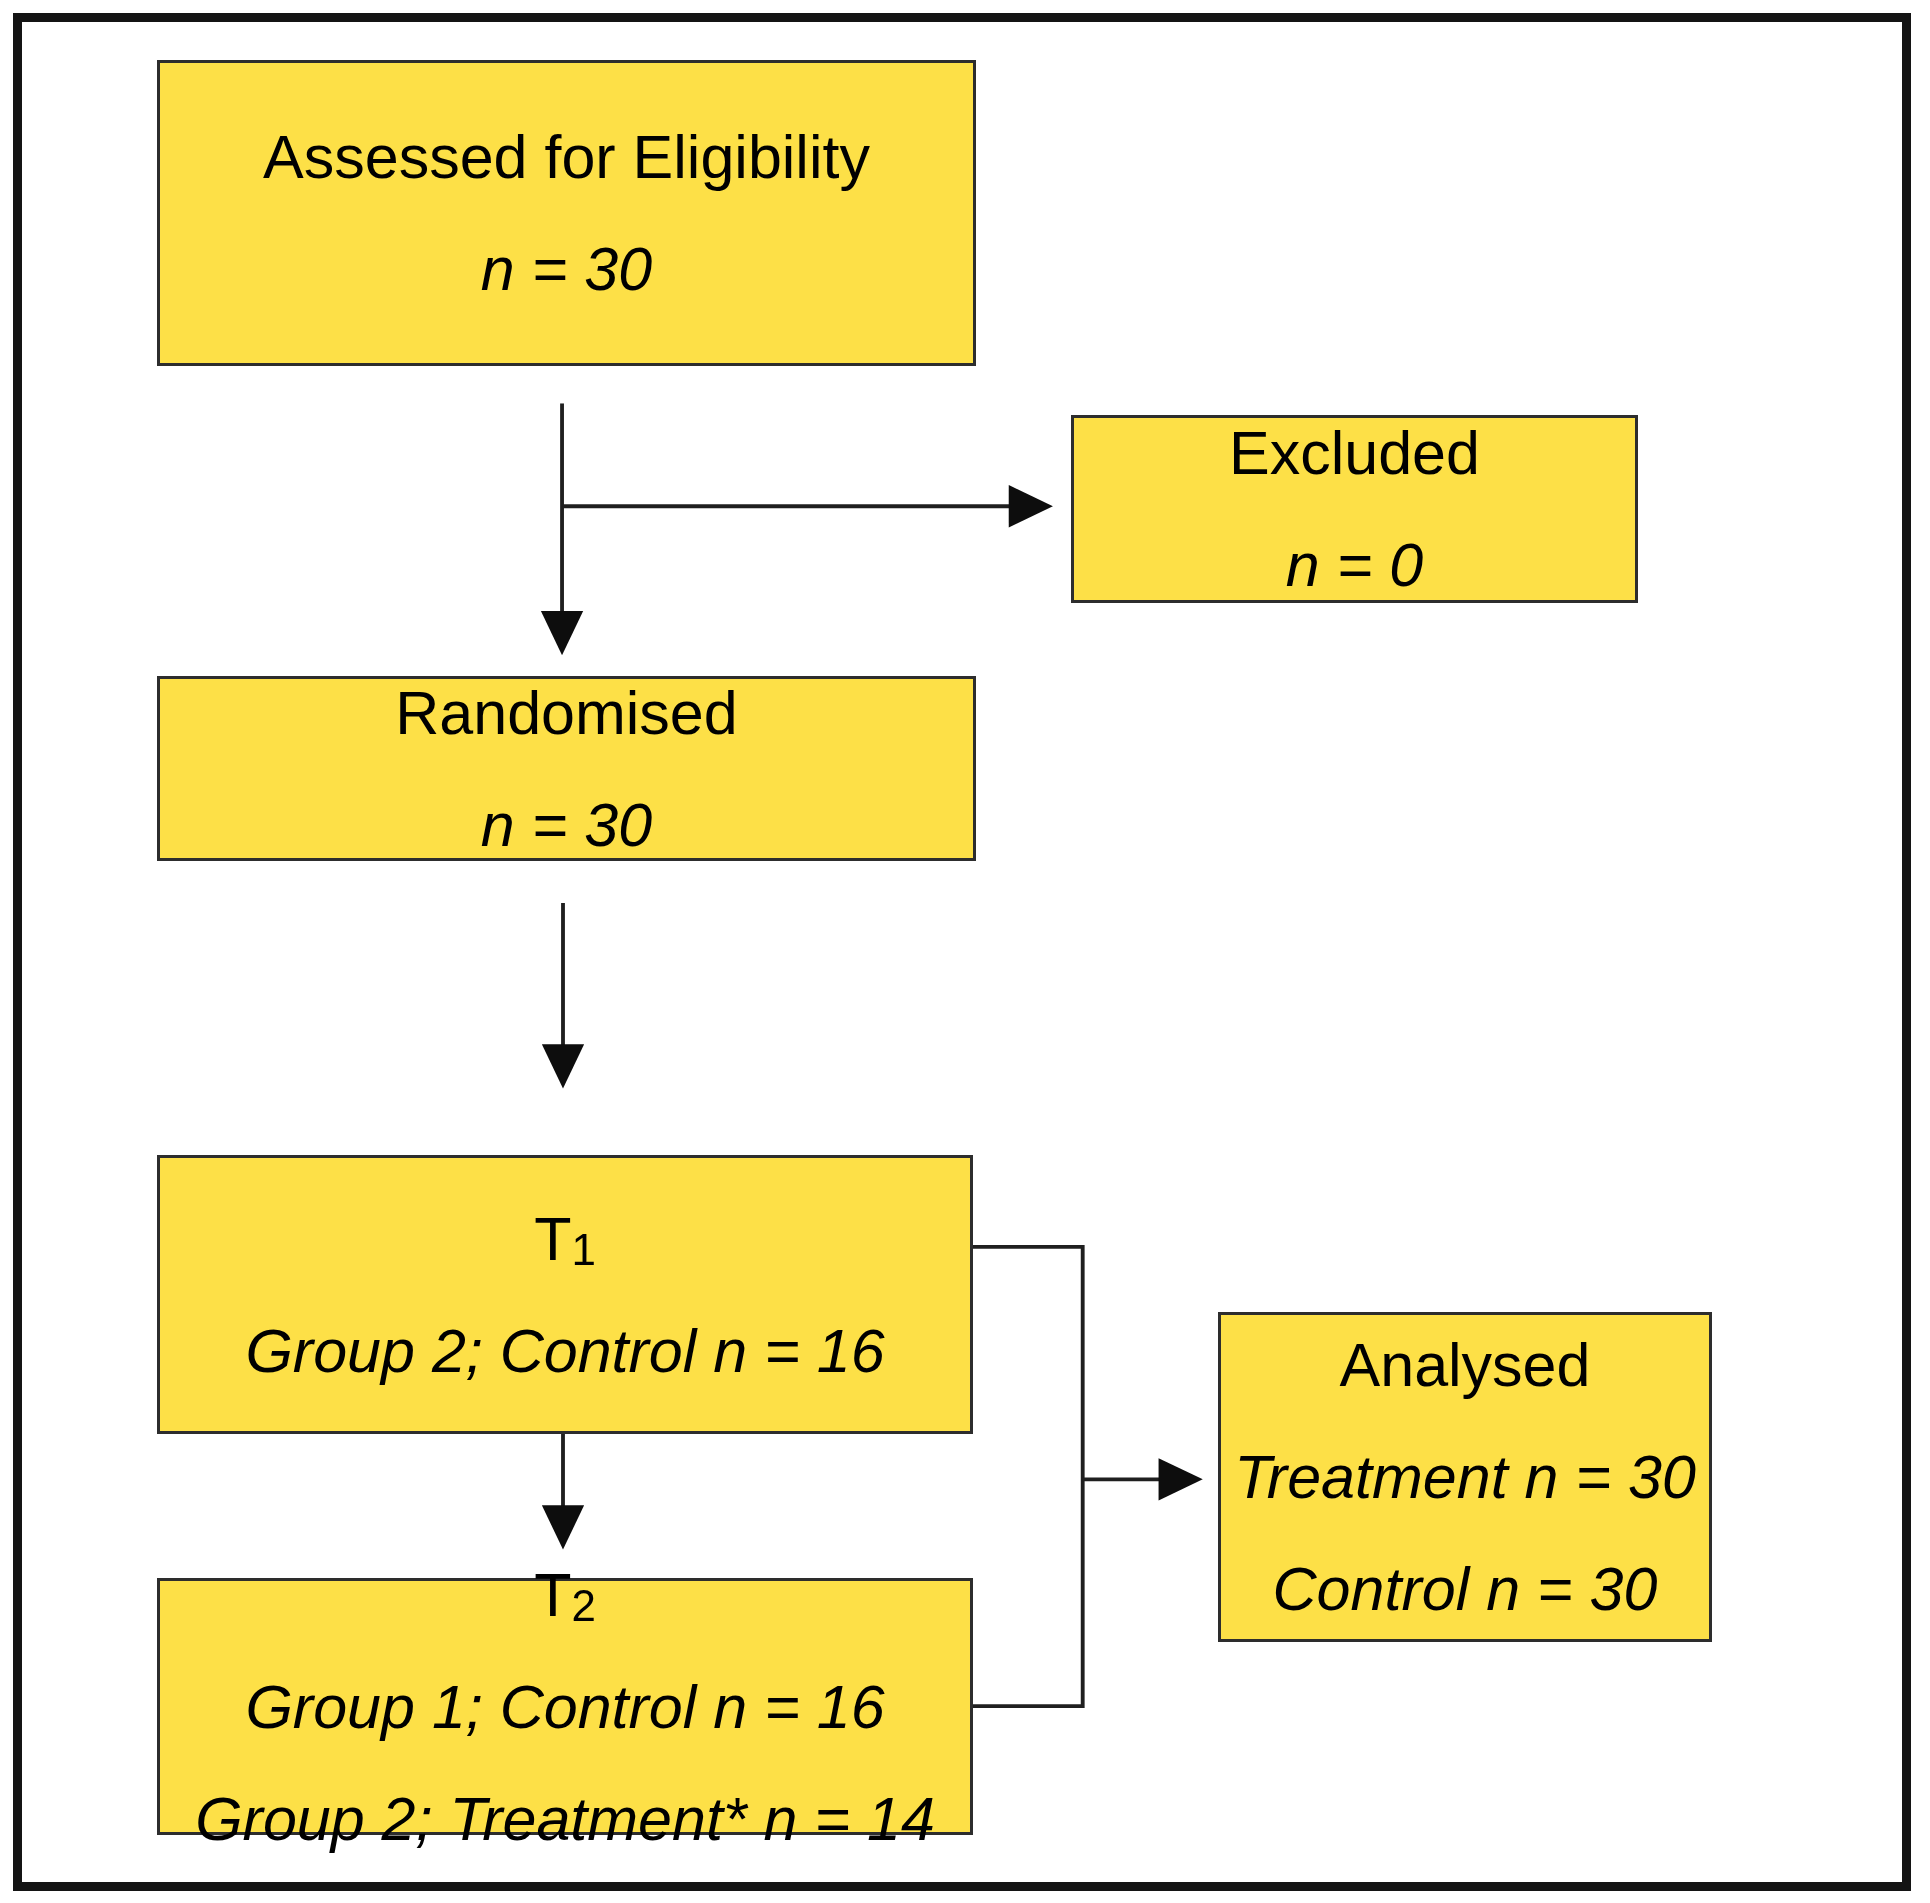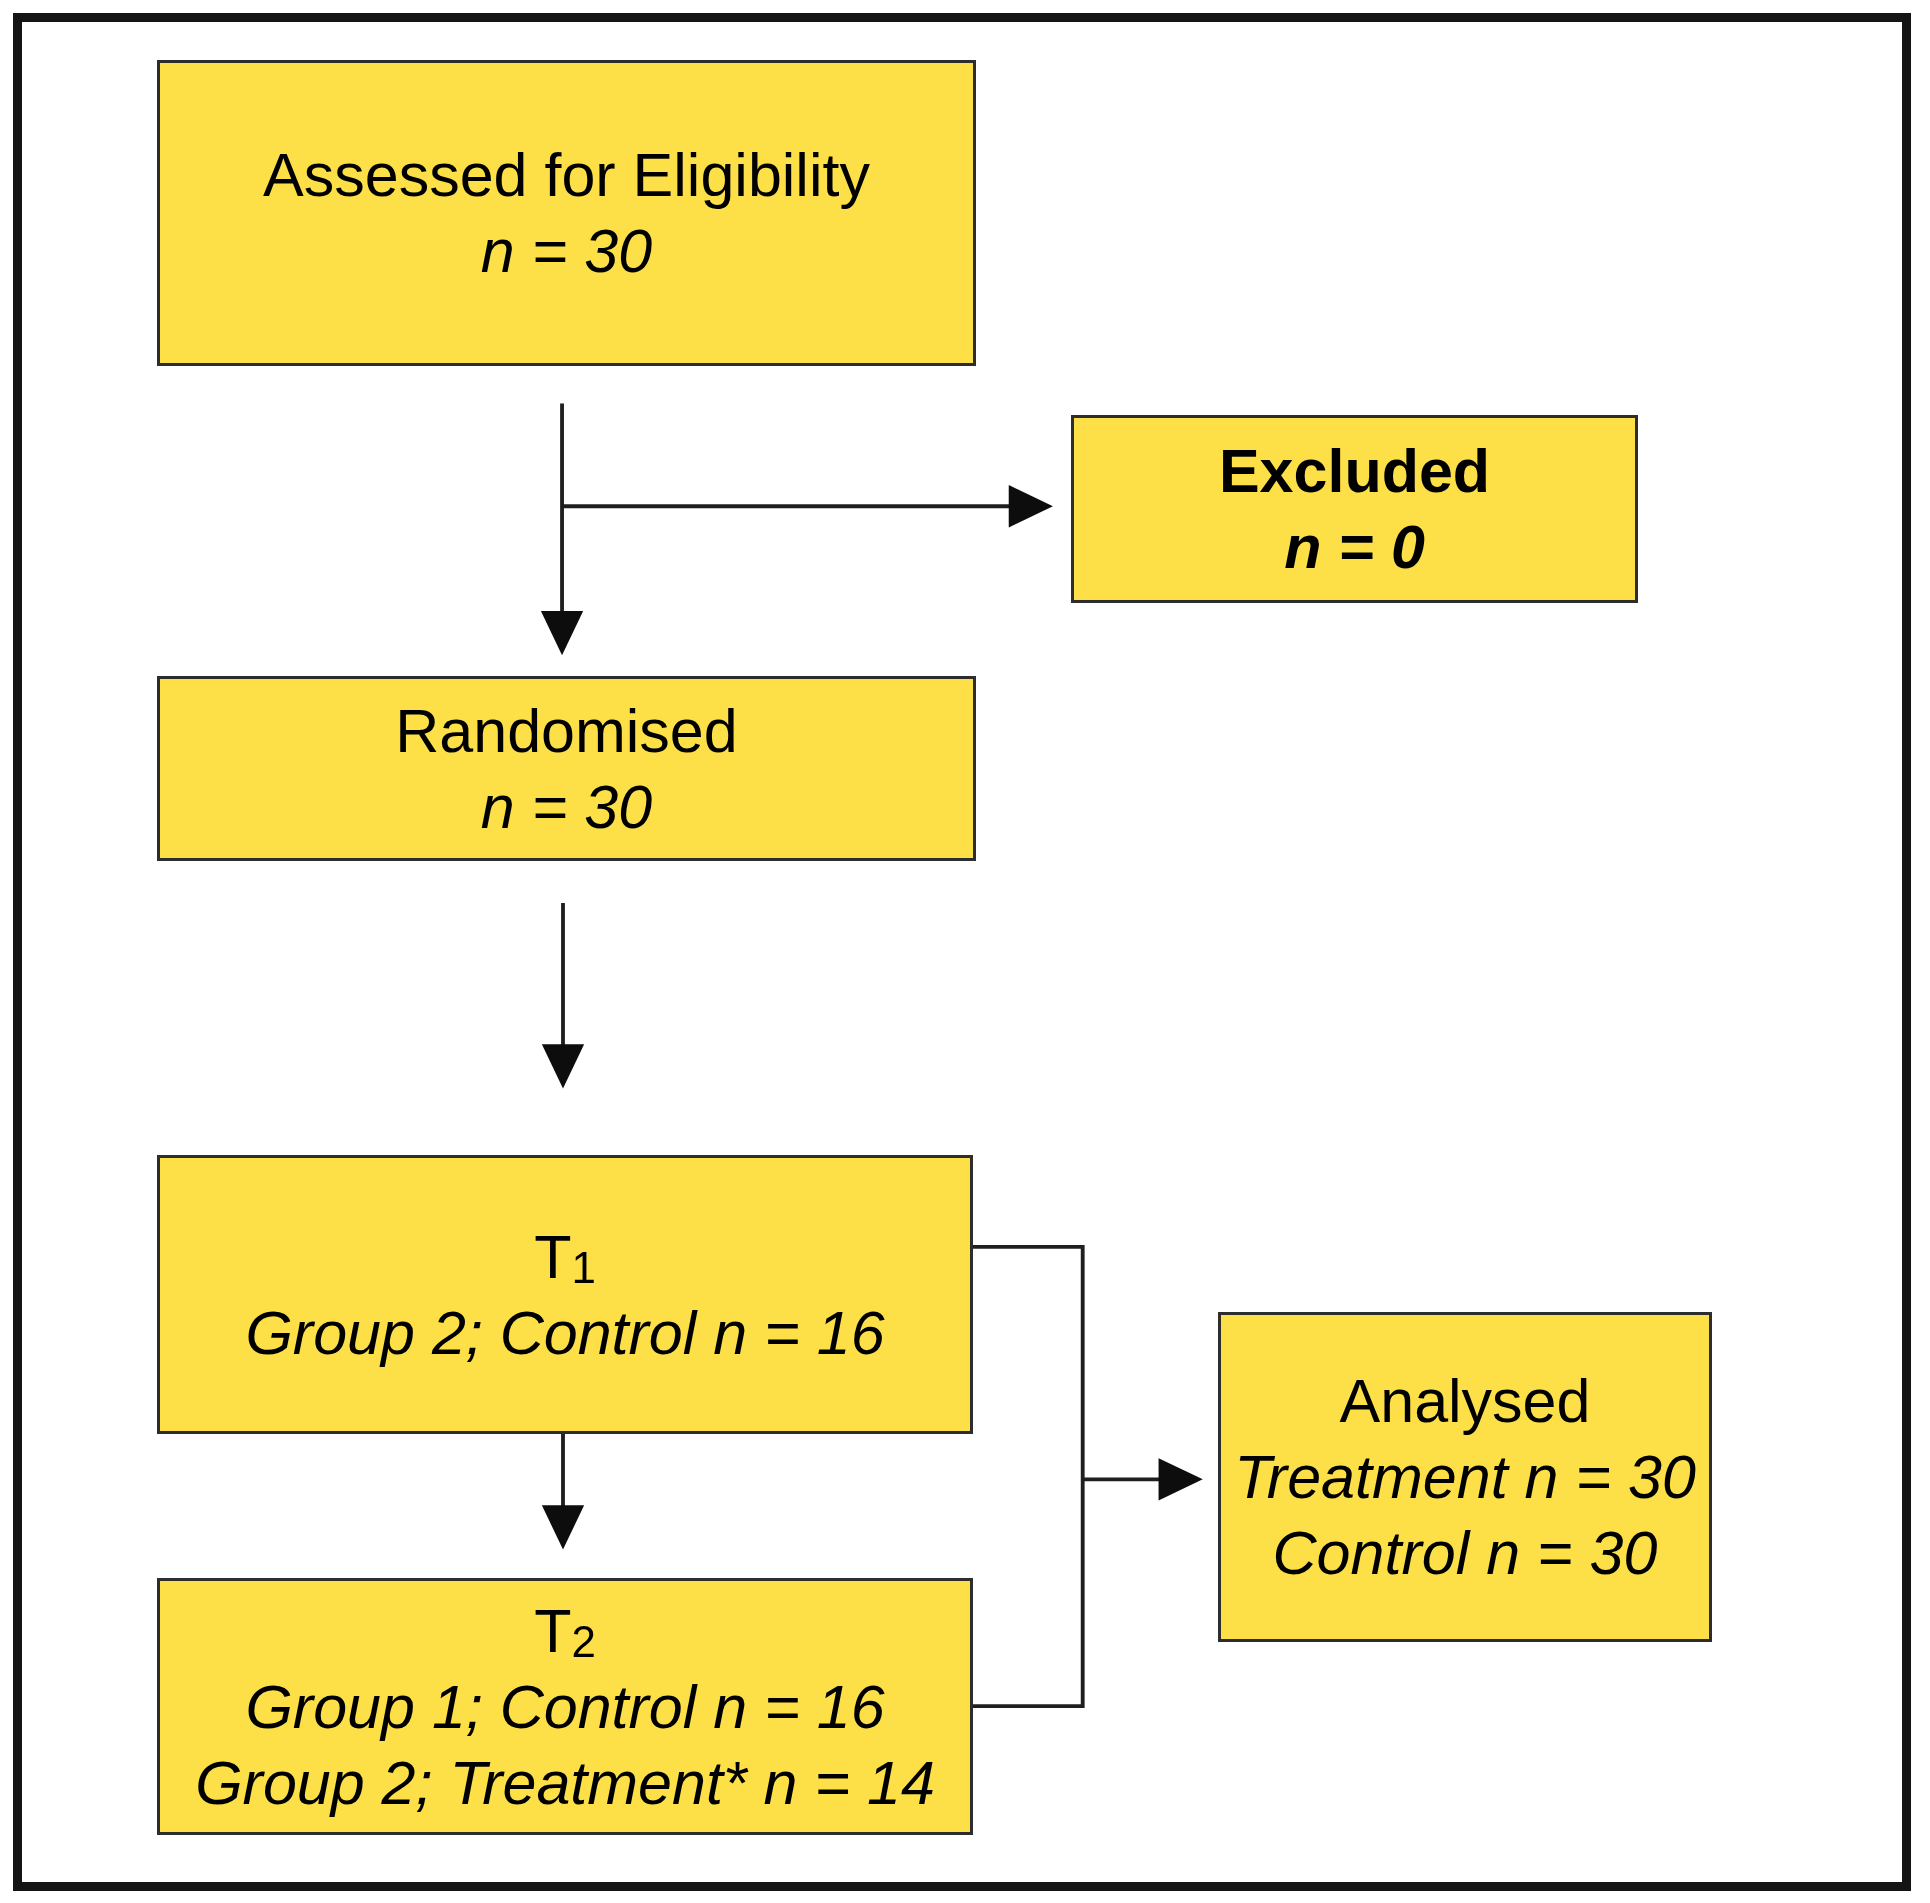--- a/index.html
+++ b/index.html
@@ -40,23 +40,23 @@
     display: flex;
     flex-direction: column;
     justify-content: center;
     align-items: center;
     text-align: center;
     font-size: 61px;
     line-height: 76px;
     letter-spacing: 0px;
   }
   .box .ln { white-space: nowrap; }
-  .italic { font-style: italic; }
+  .italic { font-style: italic; margin-top: 36px; }
   .box-assessed   { left: 157px;  top: 60px;   width: 819px; height: 306px; }
-  .box-excluded   { left: 1071px; top: 415px;  width: 567px; height: 188px; font-weight: bold; }
+  .box-excluded   { left: 1071px; top: 415px;  width: 567px; height: 188px; }
   .box-randomised { left: 157px;  top: 676px;  width: 819px; height: 185px; }
   .box-t1         { left: 157px;  top: 1155px; width: 816px; height: 279px; }
   .box-t2         { left: 157px;  top: 1578px; width: 816px; height: 257px; }
   .box-analysed   { left: 1218px; top: 1312px; width: 494px; height: 330px; }
   sub.tsub {
     font-size: 0.72em;
     vertical-align: baseline;
     position: relative;
     top: 0.12em;
     line-height: 0;

